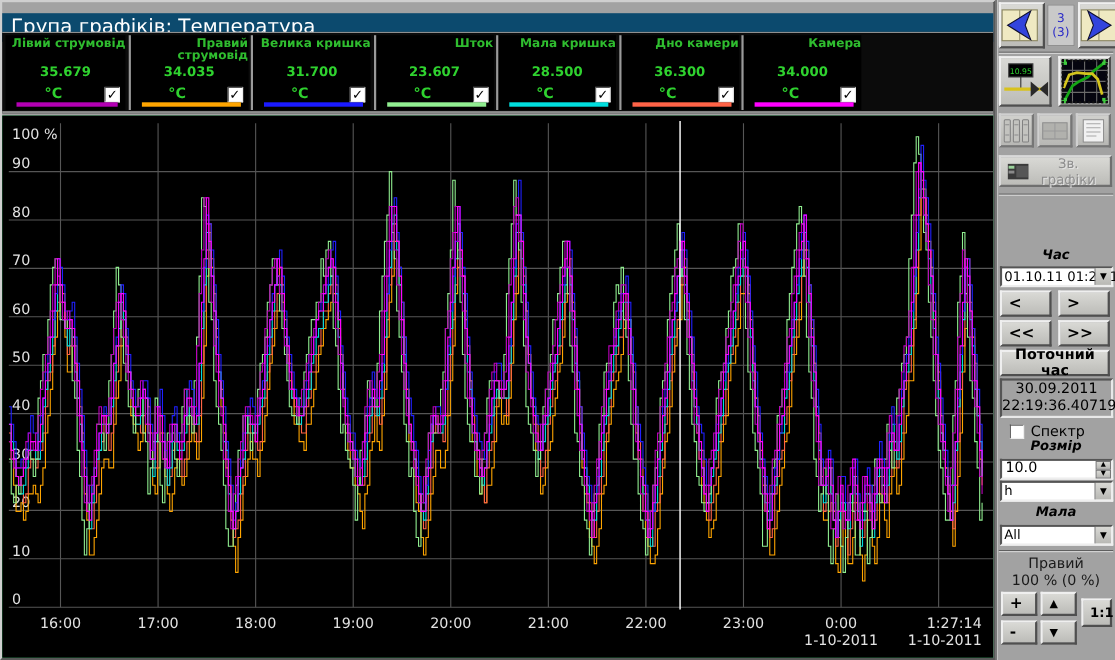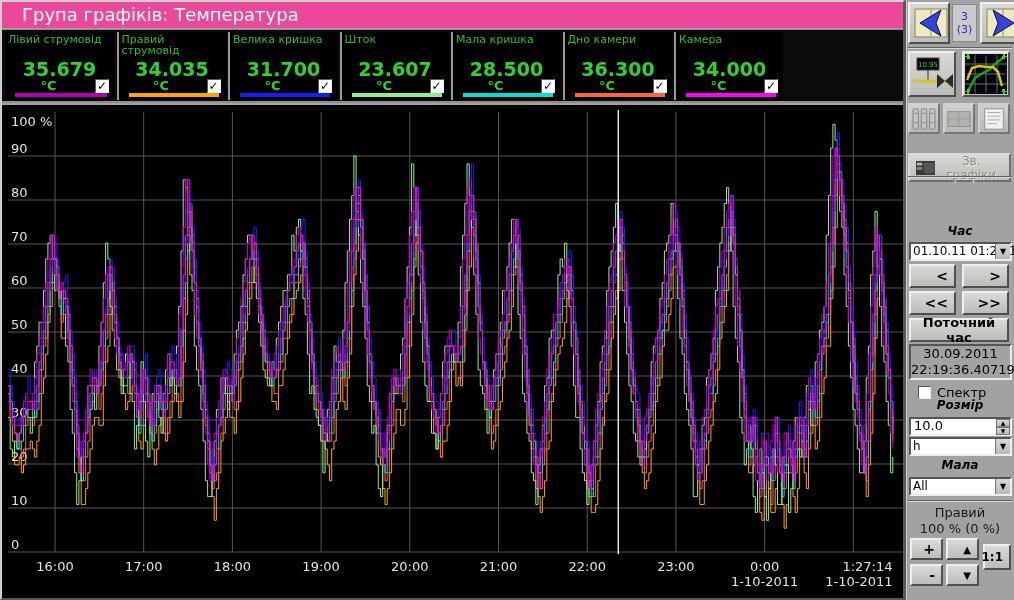--- a/index.html
+++ b/index.html
@@ -2,47 +2,47 @@
 <html><head>
 <meta charset="utf-8">
 <style>
   html,body{margin:0;padding:0;background:#707070;}
   *{box-sizing:border-box;font-family:"DejaVu Sans",sans-serif;}
   #window{position:relative;width:1014px;height:600px;background:#a2a2a2;overflow:hidden;
           box-shadow:inset 1px 1px 0 #d8d8d8, inset -1px -1px 0 #4a4a4a;}
   
   #left{position:absolute;left:0;top:0;width:905px;height:600px;background:#a2a2a2;
         border:2px solid;border-color:#cfcfcf #585858 #585858 #cfcfcf;}
-  #titlebar{position:absolute;left:0;top:0;width:901px;height:26px;background:#ec4899;
-            color:#fff;font-size:18px;line-height:26px;padding-left:20px;white-space:nowrap;overflow:hidden;}
+  #titlebar{position:absolute;left:0;top:10px;width:901px;height:26px;background:#0c4a6e;
+            color:#fff;font-size:18px;line-height:26px;padding-left:8px;white-space:nowrap;overflow:hidden;}
   #legend{position:absolute;left:0;top:27px;width:901px;height:74px;background:#0b0b0b;
           border-top:1px solid #8f8f8f;border-bottom:2px solid #8f8f8f;}
   .chan{position:absolute;top:2px;height:68px;width:109px;background:#000;border-left:2px solid #9a9a9a;}
   .chan:first-child{border-left:none;}
-  .chan .nm{color:#2fbd2f;font-weight:normal;font-size:11px;line-height:11px;padding:2px 0 0 3px;}
-  .chan .val{color:#2fd22f;font-weight:bold;font-size:19px;text-align:center;position:absolute;left:0;right:0;top:26px;}
+  .chan .nm{color:#2fbd2f;font-weight:bold;font-size:11px;line-height:11px;padding:2px 0 0 3px;text-align:right;}
+  .chan .val{color:#2fd22f;font-weight:bold;font-size:12px;text-align:center;position:absolute;left:0;right:0;top:26px;}
   .chan .unit{color:#2fd22f;font-weight:bold;font-size:13px;position:absolute;left:0;right:22px;text-align:center;top:46px;}
   .chan .cb{position:absolute;right:5px;top:47px;width:14px;height:14px;background:#fff;
             border:1px solid;border-color:#555 #eee #eee #555;color:#000;font-size:12px;line-height:13px;text-align:center;font-weight:bold;}
   .chan .bar{position:absolute;left:10px;right:7px;bottom:3px;height:4px;}
   #plotwrap{position:absolute;left:0;top:103px;width:901px;height:493px;background:#15803d;}
   
   #side{position:absolute;left:905px;top:0;width:109px;height:600px;background:#a2a2a2;
         border-left:1px solid #5a5a5a;box-shadow:inset 1px 0 0 #d0d0d0;}
   .hr{position:absolute;left:2px;right:2px;height:0;border-top:1px solid #5f5f5f;border-bottom:1px solid #d8d8d8;}
   .btn{background:linear-gradient(#d9d9d5,#bcbcb8);border:2px solid;border-color:#efefef #4f4f4f #4f4f4f #efefef;
-       color:#000;display:flex;align-items:center;justify-content:flex-end;cursor:default;}
+       color:#000;display:flex;align-items:center;justify-content:flex-start;cursor:default;}
   .btn.dis{color:#8d8d8d;text-shadow:1px 1px 0 #e2e2e2;border-color:#d9d9d9 #6f6f6f #6f6f6f #d9d9d9;}
   .navbtn{position:absolute;top:2px;width:42px;height:42px;padding:0;}
   .pageind{position:absolute;left:46px;top:4px;width:25px;height:38px;background:#c9c9c9;
            border:1px solid #8a8a8a;color:#2a2ac8;font-size:11px;text-align:center;line-height:13px;padding-top:5px;}
   .viewbtn{position:absolute;top:51px;width:48px;height:46px;padding:1px;}
   .sel{outline:2px dotted #111;outline-offset:-5px;}
   .smallbtn{position:absolute;top:103px;width:32px;height:31px;padding:2px;opacity:.85;}
-  #reportbtn{position:absolute;left:2px;top:153px;width:103px;height:29px;font-size:12px;gap:4px;}
+  #reportbtn{position:absolute;left:2px;top:141px;width:103px;height:29px;font-size:12px;gap:4px;}
   .hdr{position:absolute;left:0;width:100%;text-align:center;font-weight:bold;font-style:italic;font-size:12px;color:#000;}
   .combo{position:absolute;left:3px;width:103px;height:19px;background:#fff;border:2px solid;border-color:#555 #eee #eee #555;
          font-size:12px;color:#000;line-height:15px;padding-left:2px;white-space:nowrap;}
   .combo .da{position:absolute;right:0;top:0;bottom:0;width:15px;background:linear-gradient(#d9d9d5,#b8b8b4);
              border-left:1px solid #777;display:flex;align-items:center;justify-content:center;font-size:8px;color:#000;}
   .tbtn{position:absolute;width:47px;height:24px;font-weight:bold;font-size:14px;}
   .dtbox{position:absolute;left:3px;top:344px;width:103px;height:36px;background:#a2a2a2;
          border:2px solid;border-color:#555 #e8e8e8 #e8e8e8 #555;color:#000;font-size:13px;text-align:center;line-height:16px;}
   .ckrow{position:absolute;left:12px;top:385px;height:14px;color:#000;font-size:13px;display:flex;align-items:center;gap:6px;}
   .ckbox{width:13px;height:13px;background:#fff;border:1px solid;border-color:#555 #eee #eee #555;}

